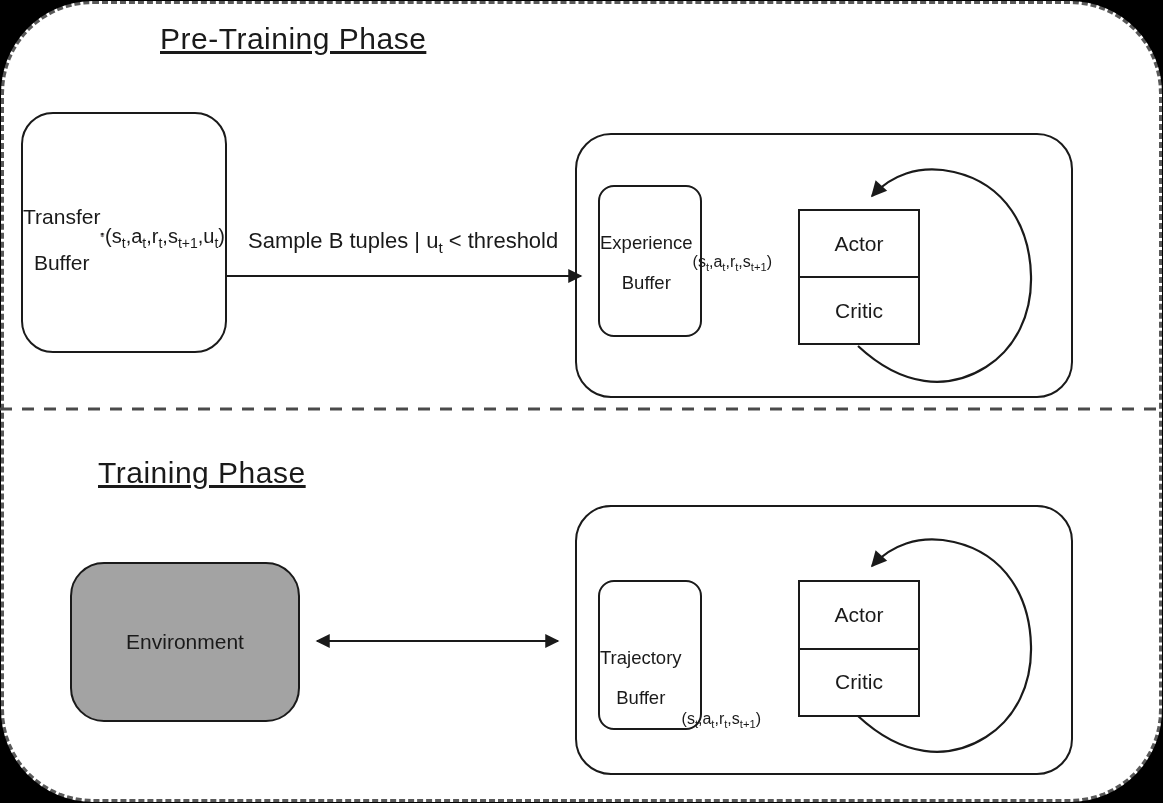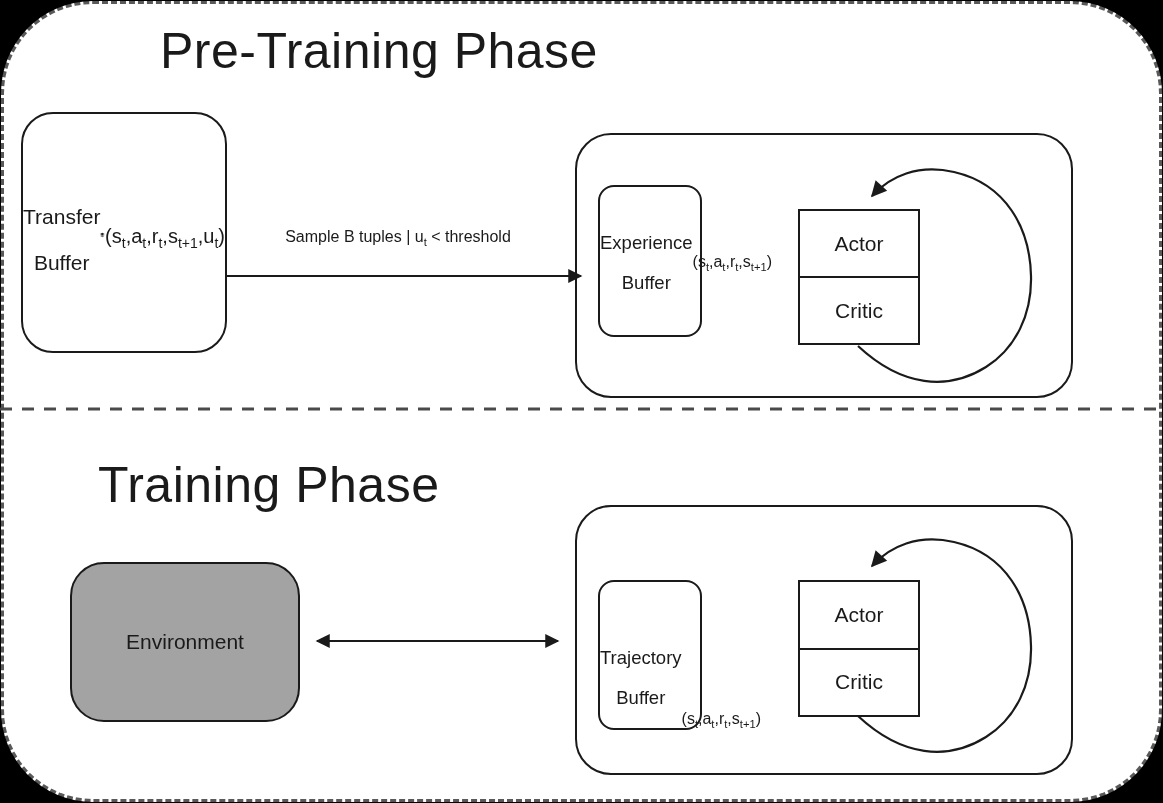--- a/index.html
+++ b/index.html
@@ -8,37 +8,37 @@
     font-family:"Liberation Sans","DejaVu Sans",sans-serif;color:#1a1a1a;
     overflow:hidden;
   }
   .canvas{
     position:absolute;left:1px;top:1px;right:1px;bottom:1px;
     background:#ffffff;border:3px dashed #595959;border-radius:92px;
     box-sizing:border-box;z-index:0;
   }
   .overlay{position:absolute;left:0;top:0;width:1163px;height:803px;z-index:2;pointer-events:none;}
   .abs{position:absolute;box-sizing:border-box;z-index:3;}
-  .phase-title{font-size:50px;letter-spacing:0.5px;white-space:nowrap;}
+  .phase-title{font-size:30px;letter-spacing:0.5px;white-space:nowrap;text-decoration:underline;}
   .round-box{border:2px solid #1a1a1a;background:#fff;}
   .buffer-box{display:flex;flex-direction:row;align-items:center;text-align:center;}
   .container-box{border:2px solid #1a1a1a;border-radius:36px;background:#fff;z-index:1;}
   .buf-title{white-space:pre-line;}
   .transfer .buf-title{font-size:21px;line-height:23px;margin-top:14px;}
   .transfer .tuple{font-size:20px;margin-top:8px;}
   .smallbuf .buf-title{font-size:18.5px;line-height:20px;margin-top:4px;}
   .smallbuf .tuple{font-size:16px;margin-top:2px;white-space:nowrap;}
   .icon-lg{width:112px;height:108px;margin-top:5px;}
   .icon-sm{width:72px;height:69px;margin-top:2px;}
   .ac-box{border:2px solid #1a1a1a;background:#fff;display:flex;flex-direction:column;text-align:right;}
   .ac-cell{flex:1;display:flex;align-items:center;justify-content:center;font-size:21px;}
   .ac-cell.top{border-bottom:2px solid #1a1a1a;}
   .env-box{border:2px solid #1a1a1a;border-radius:34px;background:#a3a3a3;
     display:flex;align-items:center;justify-content:center;font-size:21px;}
-  .arrow-label{font-size:16px;text-align:center;white-space:nowrap;}
+  .arrow-label{font-size:22px;text-align:center;white-space:nowrap;}
   sub{font-size:0.7em;line-height:0;}
 </style>
 </head>
 <body>
 
 <div class="canvas"></div>
 
 <svg class="overlay" width="1163" height="803" viewBox="0 0 1163 803" xmlns="http://www.w3.org/2000/svg">
   <defs>
     <marker id="ah" viewBox="0 0 12 12" refX="10" refY="6" markerWidth="8.5" markerHeight="8.5" orient="auto-start-reverse">

